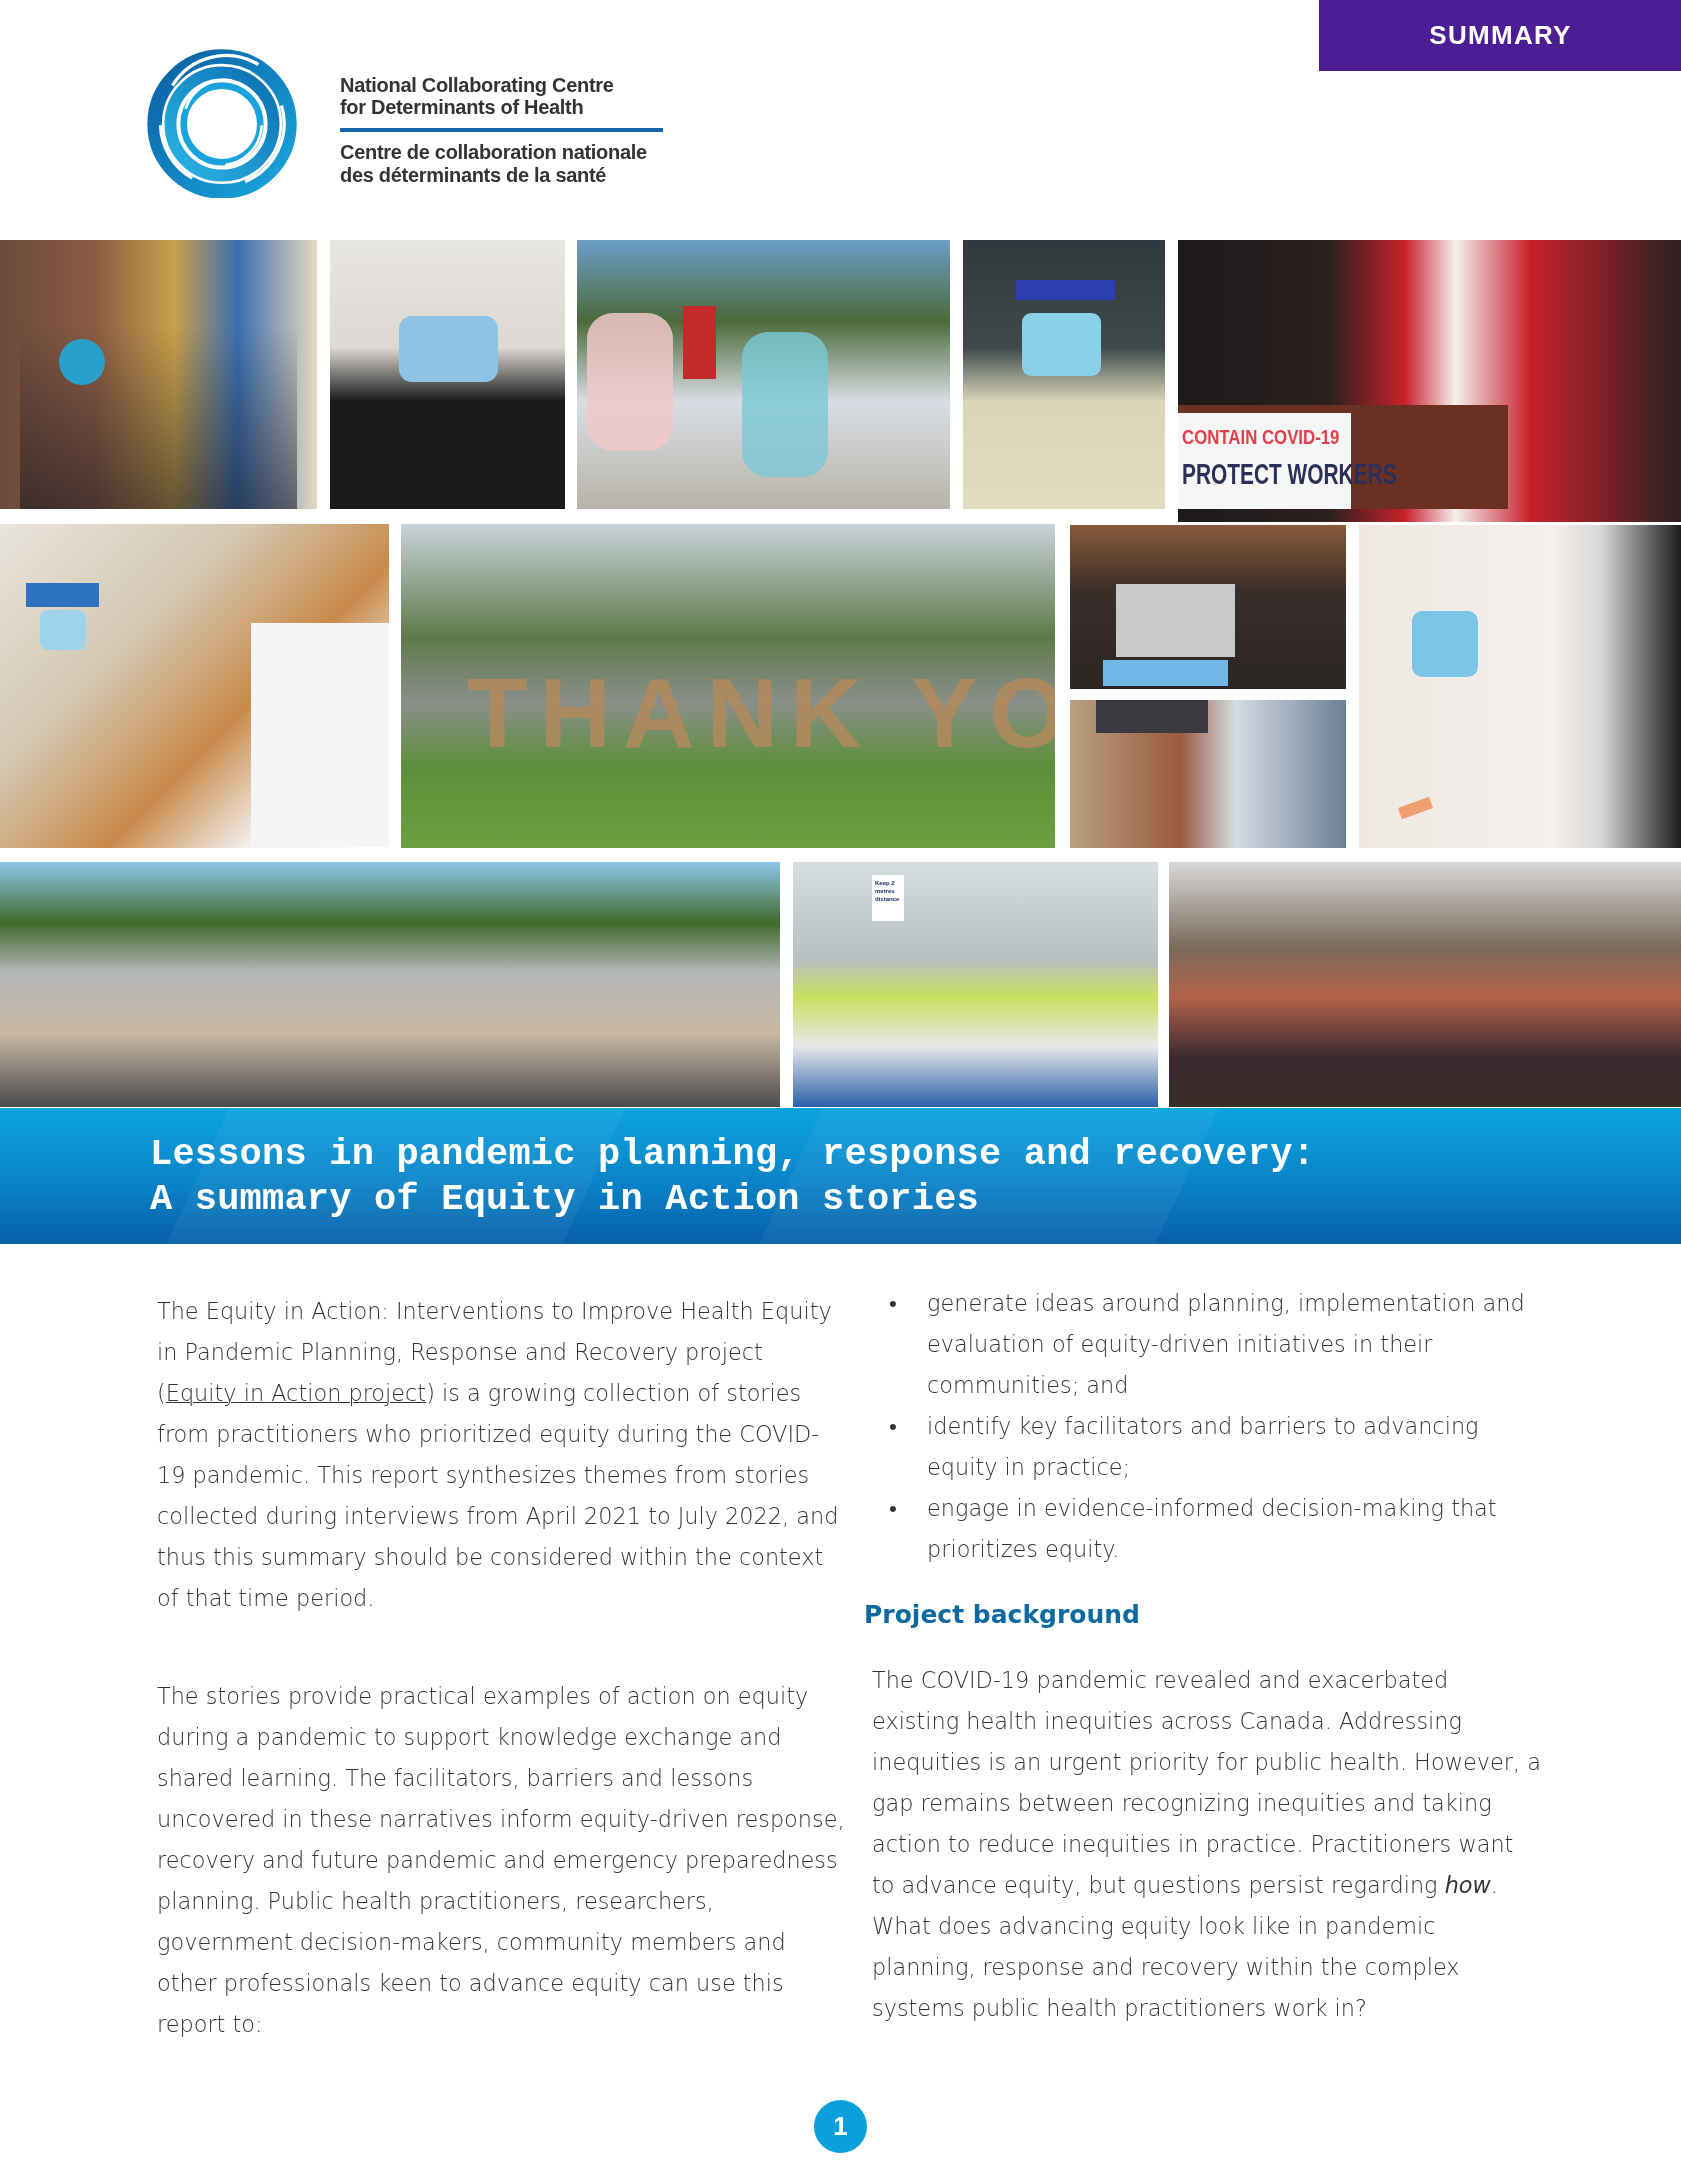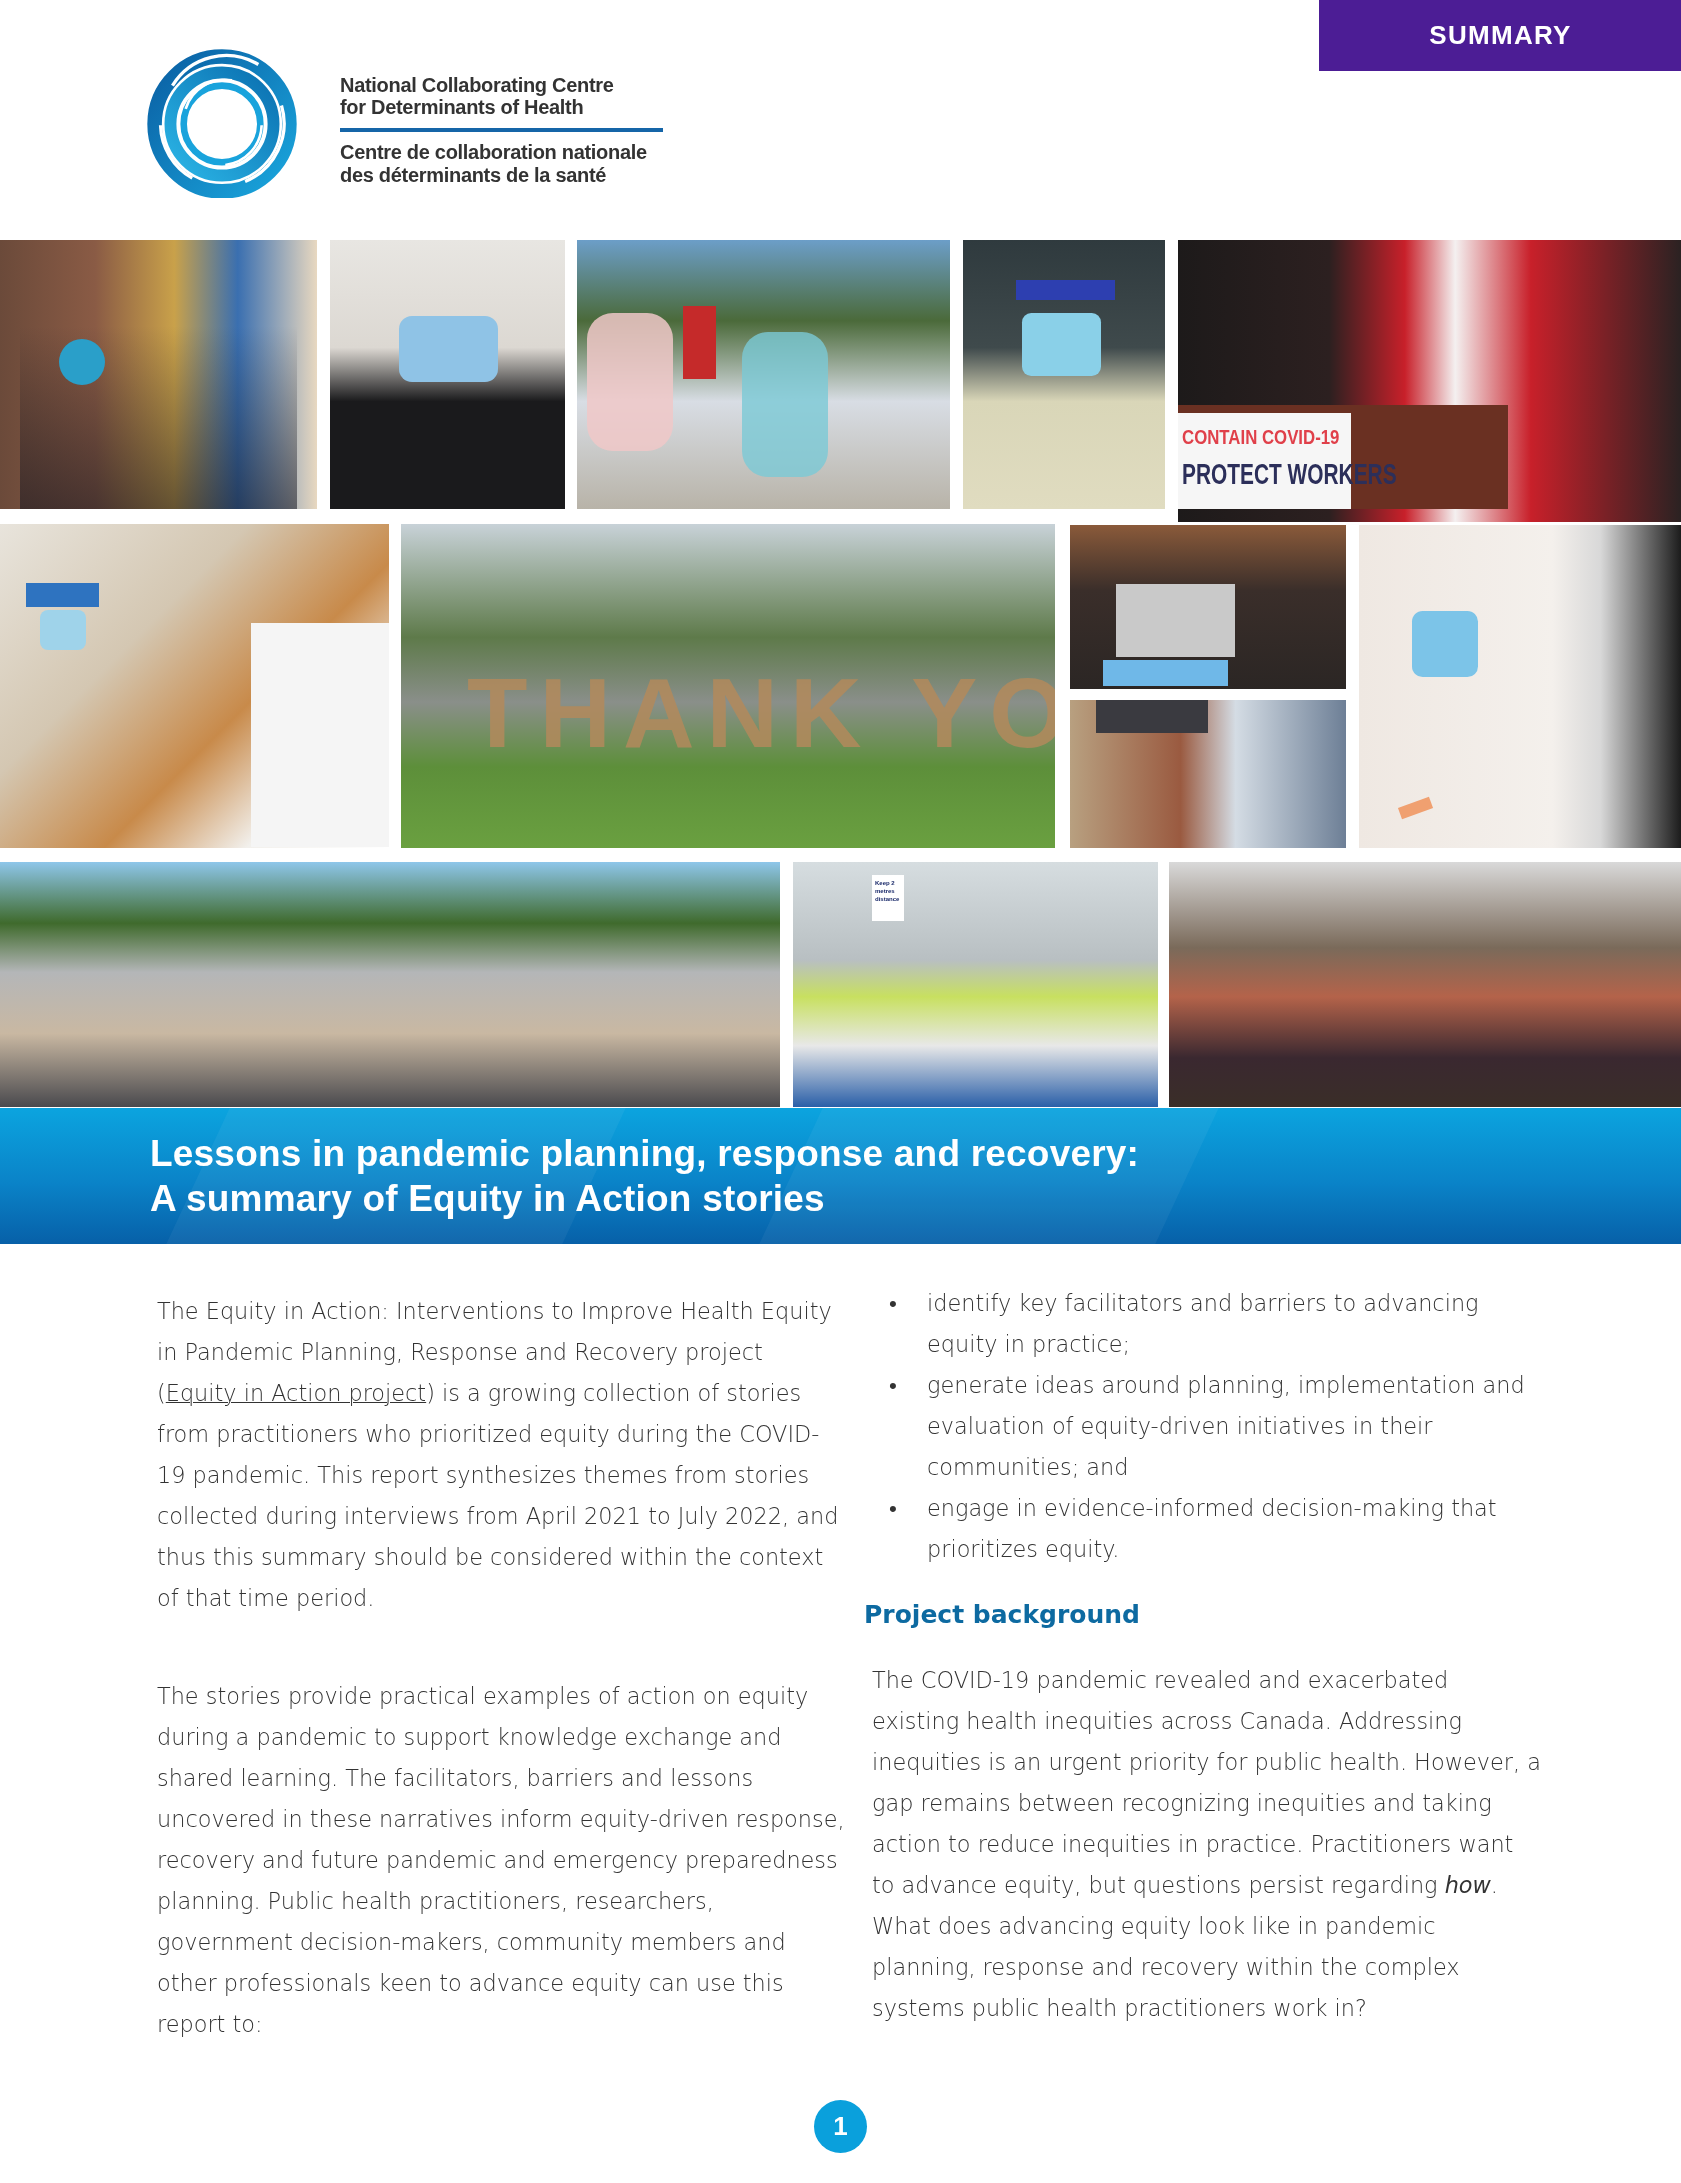--- a/index.html
+++ b/index.html
@@ -18,21 +18,21 @@
   .logo-text .rule { height:4px; background:#1565a8; width:323px; margin:9.2px 0 9.2px 0; }
 
   
   .photo { position:absolute; overflow:hidden; }
   .photo .lbl { position:absolute; font-family:"Liberation Sans", sans-serif; font-weight:bold; }
 
   
   .title-band { left:0; top:1108px; width:1681px; height:136px;
     background:linear-gradient(180deg,#0ba4df 0%,#0a83c8 55%,#0760a8 100%); }
   .title-band .t1, .title-band .t2 { position:absolute; left:150px; color:#fff;
-    font-family:Liberation Sans, sans-serif; font-weight:bold; font-size:37px; letter-spacing:0.2px; }
+    font-family:Liberation Mono, monospace; font-weight:bold; font-size:37px; letter-spacing:0.2px; }
   .title-band .t1 { top:25px; }
   .title-band .t2 { top:70px; }
   .title-band .swoosh { position:absolute; top:0; height:136px; width:396px; background:rgba(255,255,255,0.05); transform:skewX(-25deg); }
 
   
   .col { position:absolute; font-family:"DejaVu Sans", sans-serif; color:#333; font-size:22.4px; line-height:41px; font-weight:300; }
   .col p { margin:8px; }
   .col-left { left:149px; top:1283px; width:706px; }
   .col-right { left:864px; top:1283px; width:686px; }
   .col a { color:#333; text-decoration:underline; text-decoration-thickness:1.3px; }
@@ -143,22 +143,22 @@
 </div>
 
 <div class="col col-left">
   <p><span>The Equity in Action: Interventions to Improve Health Equity in Pandemic Planning, Response and Recovery project (</span><a href="#">Equity in Action project</a><span>) is a growing collection of stories from practitioners who prioritized equity during the COVID-19 pandemic. This report synthesizes themes from stories collected during interviews from April 2021 to July 2022, and thus this summary should be considered within the context of that time period.</span></p>
   <div class="spacer"></div>
   <p>The stories provide practical examples of action on equity during a pandemic to support knowledge exchange and shared learning. The facilitators, barriers and lessons uncovered in these narratives inform equity-driven response, recovery and future pandemic and emergency preparedness planning. Public health practitioners, researchers, government decision-makers, community members and other professionals keen to advance equity can use this report to:</p>
 </div>
 
 <div class="col col-right">
   <ul class="bullets">
+    <li>generate ideas around planning, implementation and evaluation of equity-driven initiatives in their communities; and</li>
     <li>identify key facilitators and barriers to advancing equity in practice;</li>
-    <li>generate ideas around planning, implementation and evaluation of equity-driven initiatives in their communities; and</li>
     <li>engage in evidence-informed decision-making that prioritizes equity.</li>
   </ul>
   <div class="section-h">Project background</div>
   <p><span>The COVID-19 pandemic revealed and exacerbated existing health inequities across Canada. Addressing inequities is an urgent priority for public health. However, a gap remains between recognizing inequities and taking action to reduce inequities in practice. Practitioners want to advance equity, but questions persist regarding </span><em>how</em><span>. What does advancing equity look like in pandemic planning, response and recovery within the complex systems public health practitioners work in?</span></p>
 </div>
 
 <div class="abs page-num">1</div>
 
 
 </body></html>

